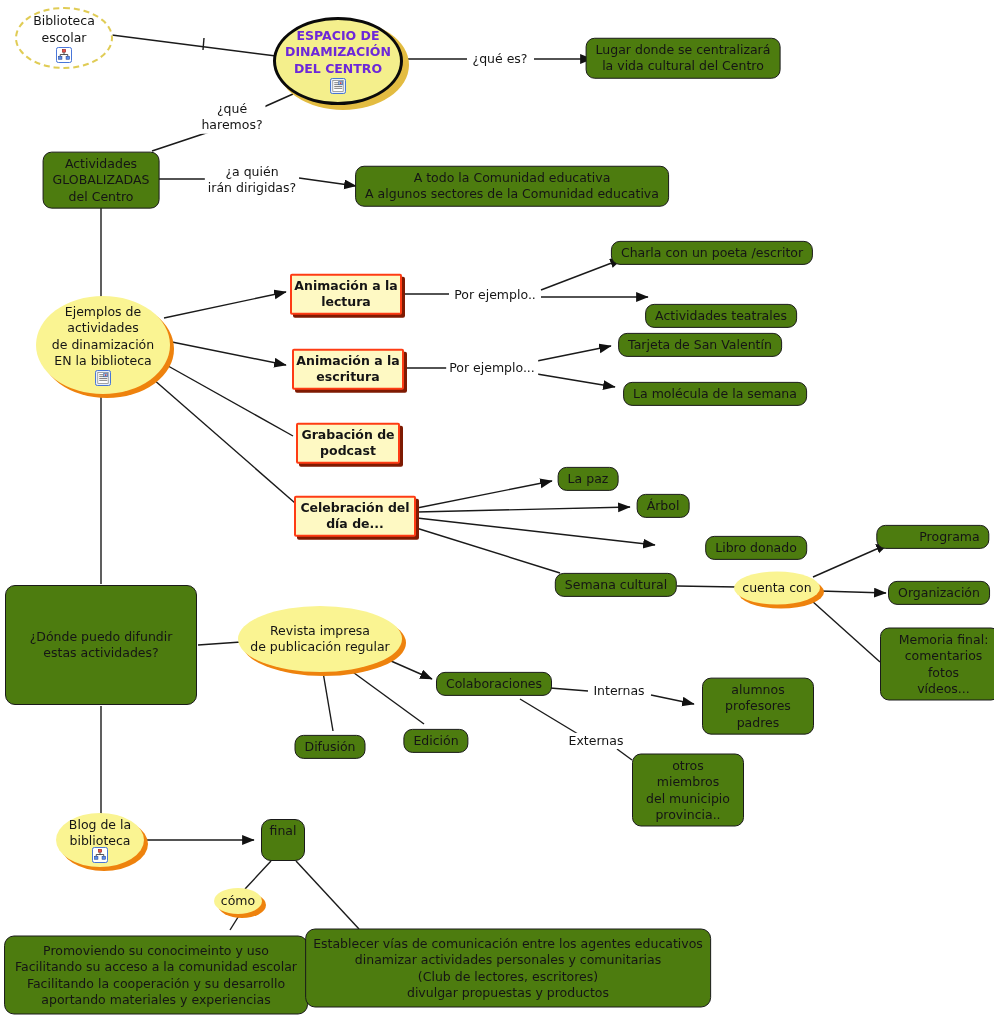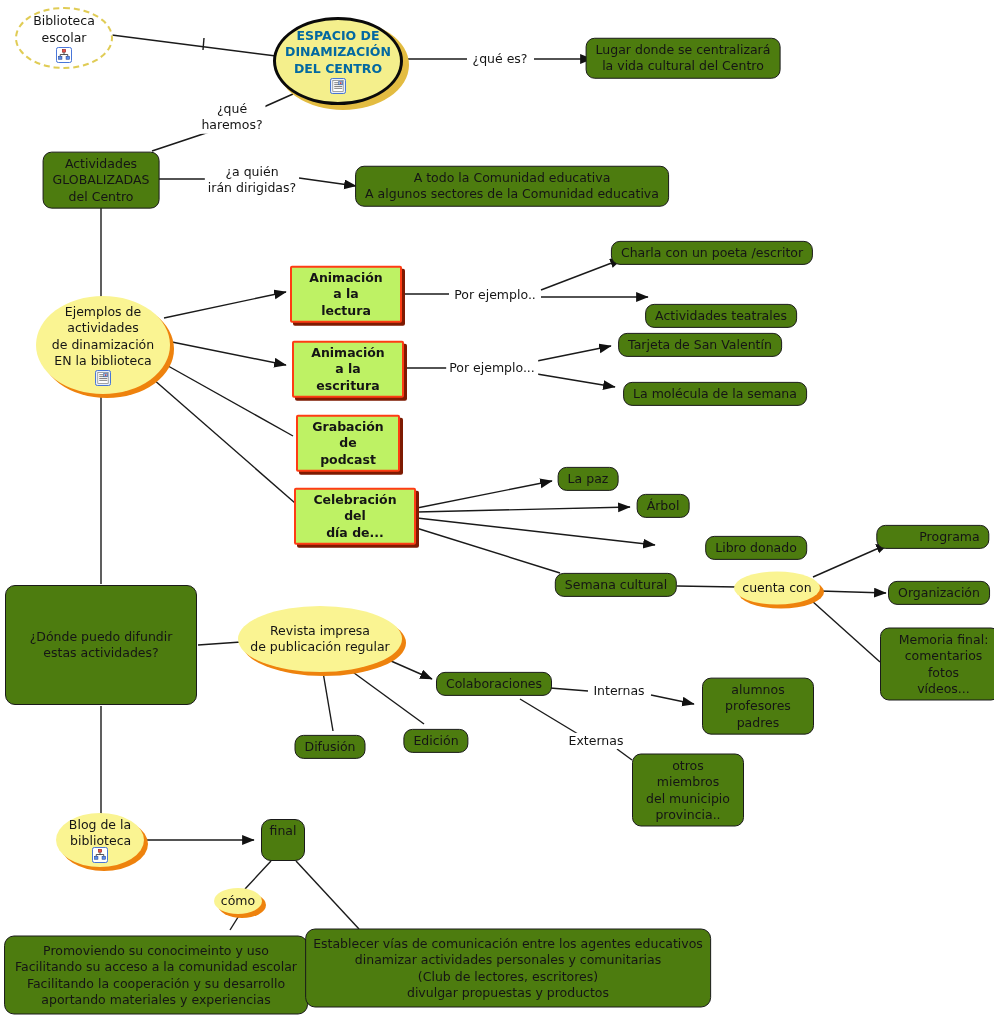--- a/index.html
+++ b/index.html
@@ -7,24 +7,24 @@
   body { font-family:"DejaVu Sans","Liberation Sans",sans-serif; }
   #canvas { position:relative; width:994px; height:1021px; background:#fff; overflow:hidden; }
   #edges { position:absolute; left:0; top:0; z-index:1; }
   .node { position:absolute; z-index:2; transform:translate(-50%,-50%);
           display:flex; flex-direction:column; align-items:center; justify-content:center;
           text-align:center; font-size:12.5px; color:#151515; line-height:1.3; }
   .node .txt { white-space:pre-line; }
   .box { background:#4d7c0f; border:1.4px solid #1a1a1a; border-radius:9px; padding:3px 9px; }
   .ellipse { border-radius:50%; background:#FAF492; box-shadow:4px 4px 0 #EE820D; }
   .espacio-style { background:#F4EF8C; border:3.6px solid #0a0a0a; border-radius:50%;
-          box-shadow:5px 4px 0 1px #E3BC41; font-weight:bold; color:#0369a1; }
+          box-shadow:5px 4px 0 1px #E3BC41; font-weight:bold; color:#6d28d9; }
   .dashed-ellipse { border-radius:50%; background:#fff; border:2px dashed #E0CC55; }
-  .activity { background:#bef264; border:2.2px solid #FE3C14; border-radius:2px;
-          box-shadow:3px 3px 0 #7E1A02; font-weight:bold; padding:2px 11px; }
+  .activity { background:#fef9c3; border:2.2px solid #FE3C14; border-radius:2px;
+          box-shadow:3px 3px 0 #7E1A02; font-weight:bold; padding:2px 0; }
   .label { background:#fff; padding:0 3px; }
   .icon { margin-top:1px; line-height:0; }
   .para-style { justify-content:flex-start; padding-top:3px; border-radius:10px; }
 </style>
 </head>
 <body>
 
 <div id="canvas">
 
   <svg id="edges" width="994" height="1021">
@@ -267,21 +267,21 @@
   </div>
 
   <div class="node box" style="left:330px; top:747px;">
     <span class="txt">Difusión</span>
   </div>
 
   <div class="node box" style="left:436px; top:741px;">
     <span class="txt">Edición</span>
   </div>
 
-  <div class="node ellipse" style="left:100px; top:840px; width:88px; height:54px;text-align:right;">
+  <div class="node ellipse" style="left:100px; top:840px; width:88px; height:54px;">
     <span class="txt">Blog de la
 biblioteca</span>
     <span class="icon" style="margin-top:-2px;">
       <svg width="16" height="16" viewBox="0 0 17 17">
           <rect x="0.5" y="0.5" width="16" height="16" rx="2" fill="#fff" stroke="#3A6BD6"></rect>
           <rect x="6.7" y="2.5" width="3.6" height="3" fill="#E8524A" stroke="#8a1f1f" stroke-width="0.6"></rect>
           <path d="M8.5 5.5 V8 M4.5 8 H12.5 M4.5 8 V10 M12.5 8 V10" stroke="#333" stroke-width="0.9" fill="none"></path>
           <rect x="2.7" y="10" width="3.6" height="3" fill="#5B8DEF" stroke="#1f3f8a" stroke-width="0.6"></rect>
           <rect x="10.7" y="10" width="3.6" height="3" fill="#5B8DEF" stroke="#1f3f8a" stroke-width="0.6"></rect>
         </svg>

